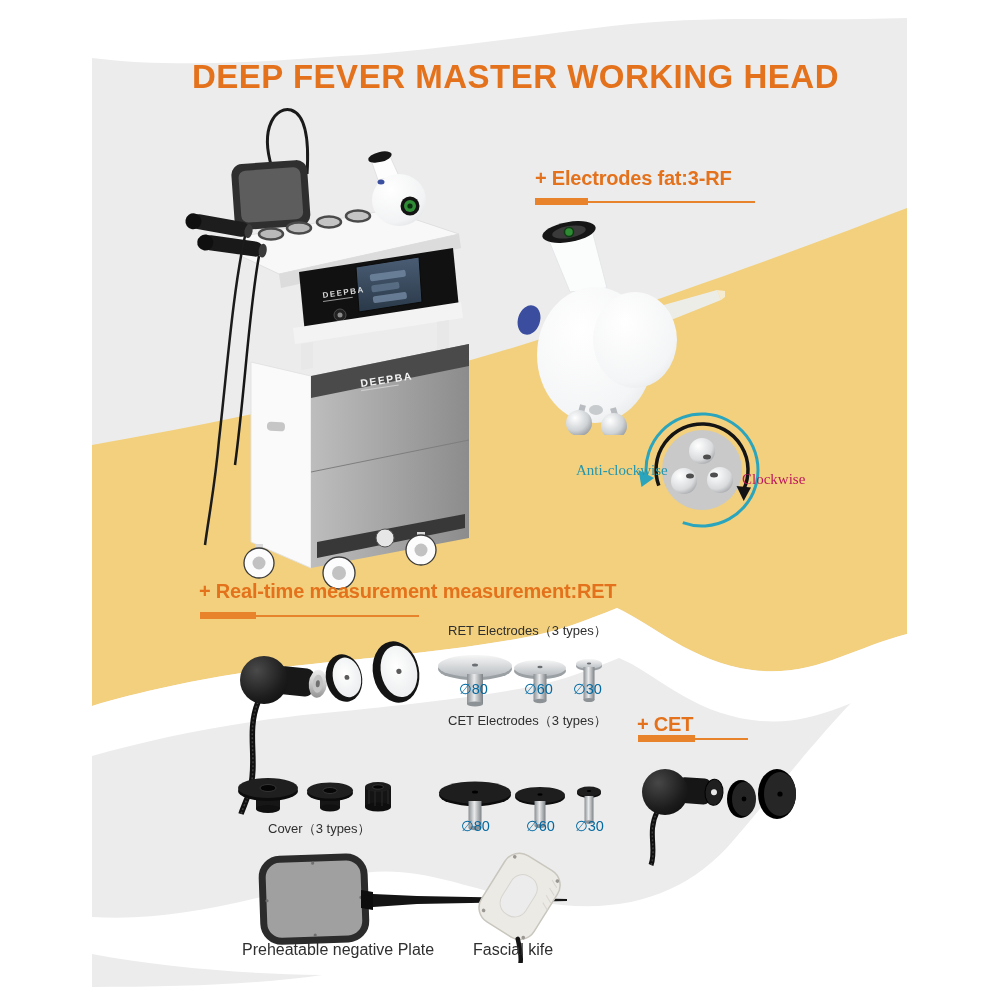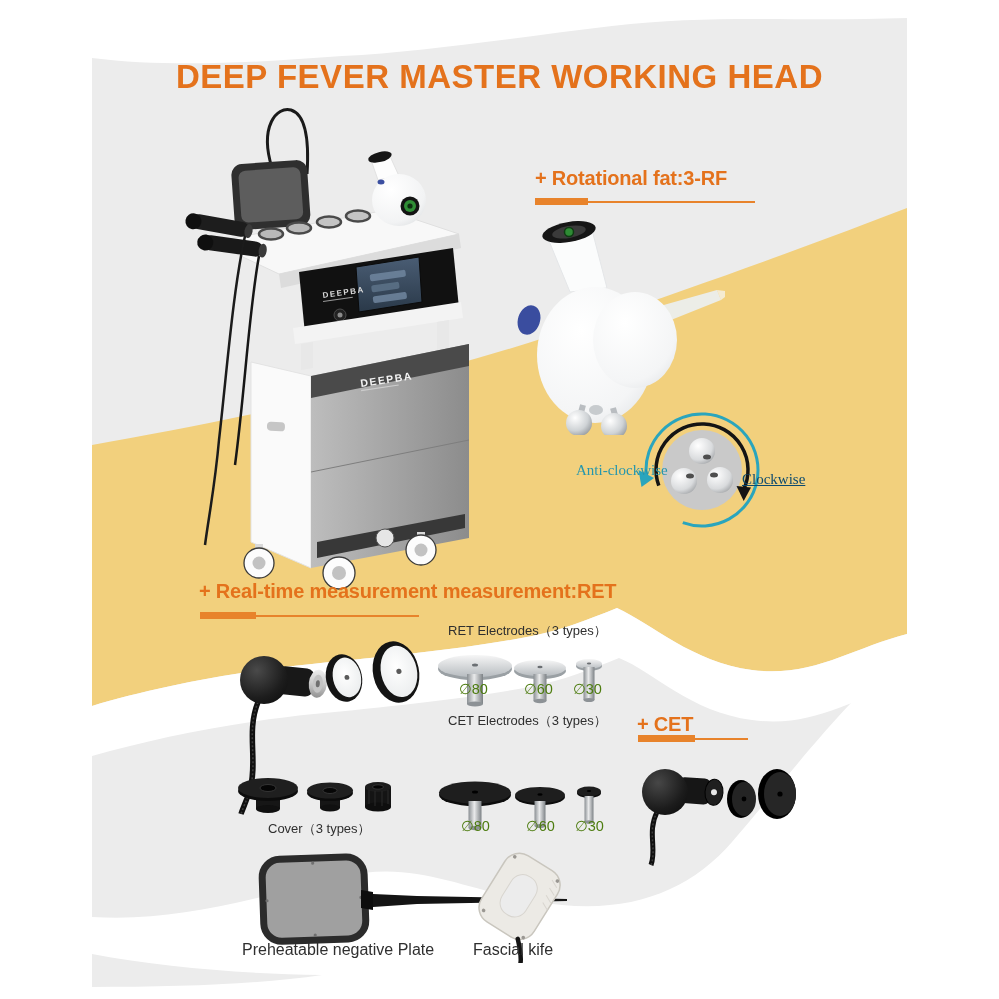--- a/index.html
+++ b/index.html
@@ -2,30 +2,30 @@
 <html><head>
 <meta charset="utf-8">
 <style>
   html,body{margin:0;padding:0;background:#ffffff;}
   .page{position:relative;width:999px;height:999px;background:#ffffff;overflow:hidden;
         font-family:"Liberation Sans","DejaVu Sans",sans-serif;}
   .content{position:absolute;left:92px;top:12px;width:815px;height:975px;background:#ECECEC;overflow:hidden;}
   .bg{position:absolute;left:0;top:0;width:815px;height:975px;}
   .abs{position:absolute;}
   .page-title{position:absolute;left:0;top:46px;width:100%;text-align:center;
-              font-size:33px;font-weight:bold;color:#E4721C;letter-spacing:.5px;}
+              font-size:33px;font-weight:bold;color:#E4721C;letter-spacing:.5px;padding-left:16px;}
   .heading{position:absolute;font-size:20px;font-weight:bold;color:#E4721C;letter-spacing:-0.2px;white-space:nowrap;}
   .hrule{position:absolute;display:flex;align-items:center;}
   .hrule .thick{height:7px;background:#E8832B;}
   .hrule .thin{height:2px;background:#E8832B;}
   .lbl{position:absolute;font-size:13px;color:#2f2f2f;white-space:nowrap;}
-  .size-lbl{position:absolute;font-size:14.5px;color:#4d7c0f;white-space:nowrap;}
+  .size-lbl{position:absolute;font-size:14.5px;color:#0369a1;white-space:nowrap;}
   .serif-lbl{position:absolute;font-family:"Liberation Serif","DejaVu Serif",serif;font-size:15px;white-space:nowrap;}
   .teal{color:#2596AD;}
-  .dark{color:#0c4a6e;text-decoration:underline;}
+  .dark{color:#be185d;}
   svg{display:block;}
 </style>
 </head>
 <body>
 
 <div class="page">
  <div class="content">
 
   <svg class="bg" viewBox="0 0 815 975" preserveAspectRatio="none">
     <rect x="0" y="0" width="815" height="975" fill="#ECECEC"></rect>
@@ -138,21 +138,21 @@
       <circle cx="84" cy="463" r="6.5" fill="#c2c2c2"></circle>
       <rect x="160" y="456" width="8" height="14" fill="#d9d9d9"></rect>
       <circle cx="164" cy="473" r="16" fill="#fcfcfc" stroke="#3a3a3a" stroke-width="1.3"></circle>
       <circle cx="164" cy="473" r="7" fill="#c2c2c2"></circle>
       <rect x="242" y="432" width="8" height="14" fill="#d9d9d9"></rect>
       <circle cx="246" cy="450" r="15" fill="#fcfcfc" stroke="#3a3a3a" stroke-width="1.3"></circle>
       <circle cx="246" cy="450" r="6.5" fill="#c2c2c2"></circle>
     </g>
   </svg>
 
-  <div class="heading" style="left:443px;top:155px">+ Rotational fat:3-RF</div>
+  <div class="heading" style="left:443px;top:155px">+ Electrodes fat:3-RF</div>
   <div class="hrule" style="left:443px;top:186px">
     <div class="thick" style="width:53px"></div>
         <div class="thin" style="width:167px"></div>
   </div>
 
   <svg class="abs" style="left:403px;top:208px" width="230" height="215" viewBox="0 0 230 215">
     <defs>
       <radialGradient id="rf-body" cx="0.38" cy="0.32" r="0.95">
         <stop offset="0" stop-color="#ffffff"></stop>
             <stop offset="0.65" stop-color="#f4f5f6"></stop>

